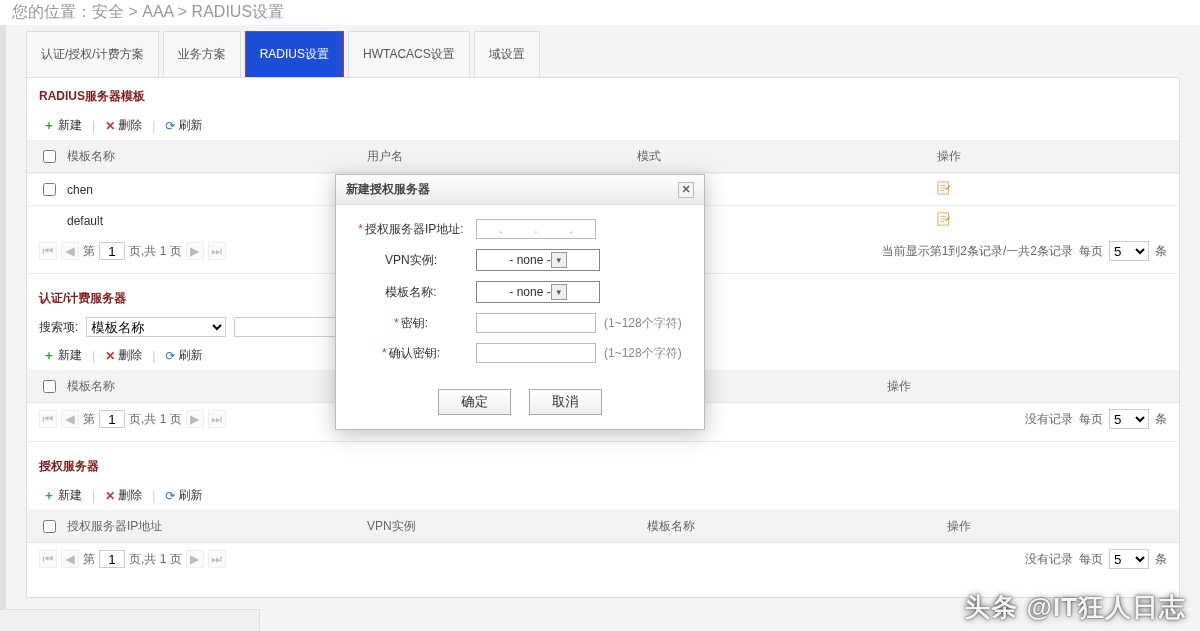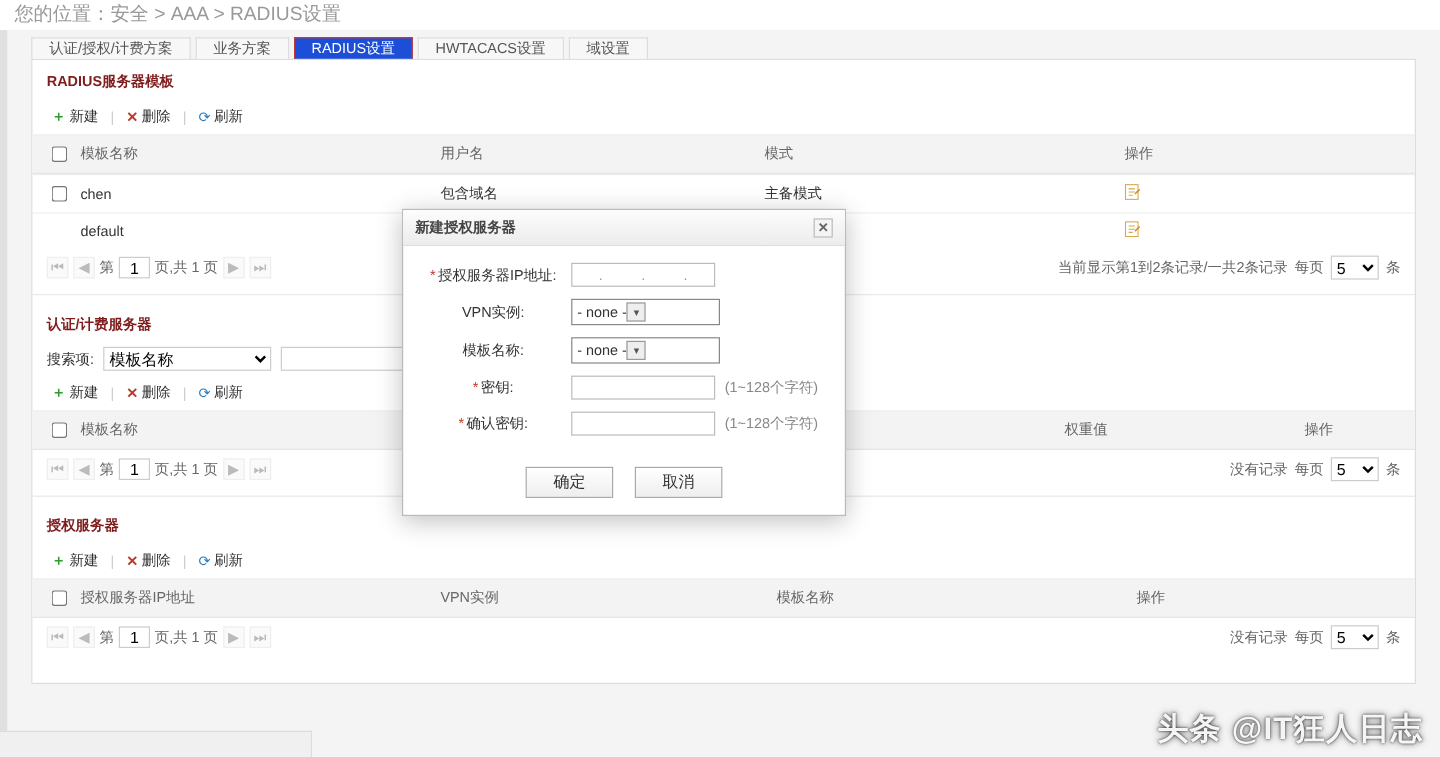--- a/index.html
+++ b/index.html
@@ -11,21 +11,21 @@
     background: #fff;
     width: 1200px;
     height: 631px;
     overflow: hidden;
     position: relative;
   }
   .breadcrumb { padding: 2px 12px; color: #999; font-size: 16px; }
   .main-area { padding: 0 10px; background: #f4f4f4; height: 620px; border-left: 6px solid #e0e0e0;}
   .tabs { display: flex; gap: 4px; padding: 6px 10px 0 10px; }
   .tab {
-    padding: 0 14px;
+    padding: 14px 14px;
     background: #f7f7f7;
     border: 1px solid #ddd;
     border-bottom: none;
     cursor: pointer;
     color: #555;
   }
   .tab.active { background: #1d4ed8; color: #fff; border-color: #c13a3a; }
   .content { background: #fff; border: 1px solid #ddd; padding: 0 0 10px 0; margin: 0 10px; }
   .panel { border-bottom: 1px solid #e8e8e8; padding-bottom: 6px; margin-bottom: 6px; }
   .panel-title { font-weight: bold; color: #7f1d1d; padding: 10px 12px 6px; }
@@ -78,21 +78,21 @@
     color: #444;
     display:flex; justify-content:space-between; align-items:center;
   }
   .dlg-close { width:16px;height:16px; border:1px solid #bbb; background:#f4f4f4; display:flex;align-items:center;justify-content:center; cursor:pointer; color:#666; font-size:11px;}
   .dlg-body { padding: 14px 20px 8px; }
   .frow { display:flex; align-items:center; margin-bottom: 10px; }
   .flabel { width: 120px; text-align:center; padding-right:10px; color:#333;}
   .req { color: #c0392b; margin-right:2px;}
   .finput { width: 120px; height:20px; border:1px solid #bbb; padding:0 4px;}
   .ip-box { width:120px; height:20px; border:1px solid #bbb; display:flex; align-items:center; justify-content:space-around; padding:0 6px; color:#999;}
-  .fsel { width: 124px; height:22px; border:1px solid #888; display:flex; align-items:center; justify-content:flex-start; padding:0 4px; background:#fff;}
+  .fsel { width: 124px; height:22px; border:1px solid #888; display:flex; align-items:center; justify-content:center; padding:0 4px; background:#fff;}
   .fsel .arrow { border:1px solid #999; width:16px;height:16px;display:flex;align-items:center;justify-content:center;font-size:9px;color:#555;background:#eee;}
   .hint { color:#888; margin-left:8px;}
   .dlg-foot { display:flex; justify-content:center; gap:18px; padding: 8px 0 14px; border-top:0;}
   .dlg-btn { padding: 3px 22px; border:1px solid #aaa; background:linear-gradient(#fff,#eee); cursor:pointer; color:#333;}
 
   .watermark {
     position:absolute; right: 14px; bottom: 6px;
     font-size: 26px; font-weight: bold; color: rgba(255,255,255,0.95);
     text-shadow: 0 0 6px rgba(0,0,0,0.6), 0 0 2px rgba(0,0,0,0.8);
     letter-spacing: 1px;
@@ -202,21 +202,20 @@
         <span class="tb-btn refresh">
             <span class="ico">⟳</span>
             <span>刷新</span>
           </span>
       </div>
       <div class="grid-head">
         <input type="checkbox" class="ck" style="">
         <span>模板名称</span>
         <span>服务器地址</span>
         <span></span>
-        <span>权重值</span>
         <span>操作</span>
       </div>
       <div class="pager">
         <div class="pager-left">
           <span class="pg-btn">⏮</span>
           <span class="pg-btn">◀</span>
           <span>第</span>
           <input class="pg-input" value="1" style="">
           <span>页,共 1 页</span>
           <span class="pg-btn">▶</span>

